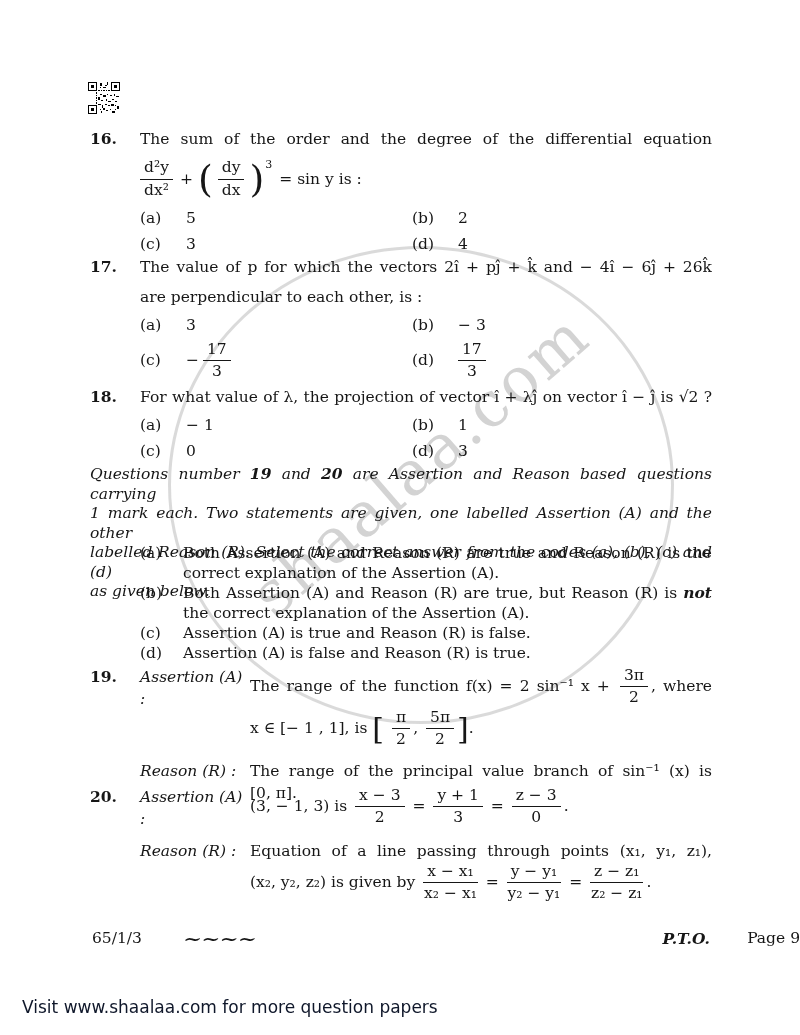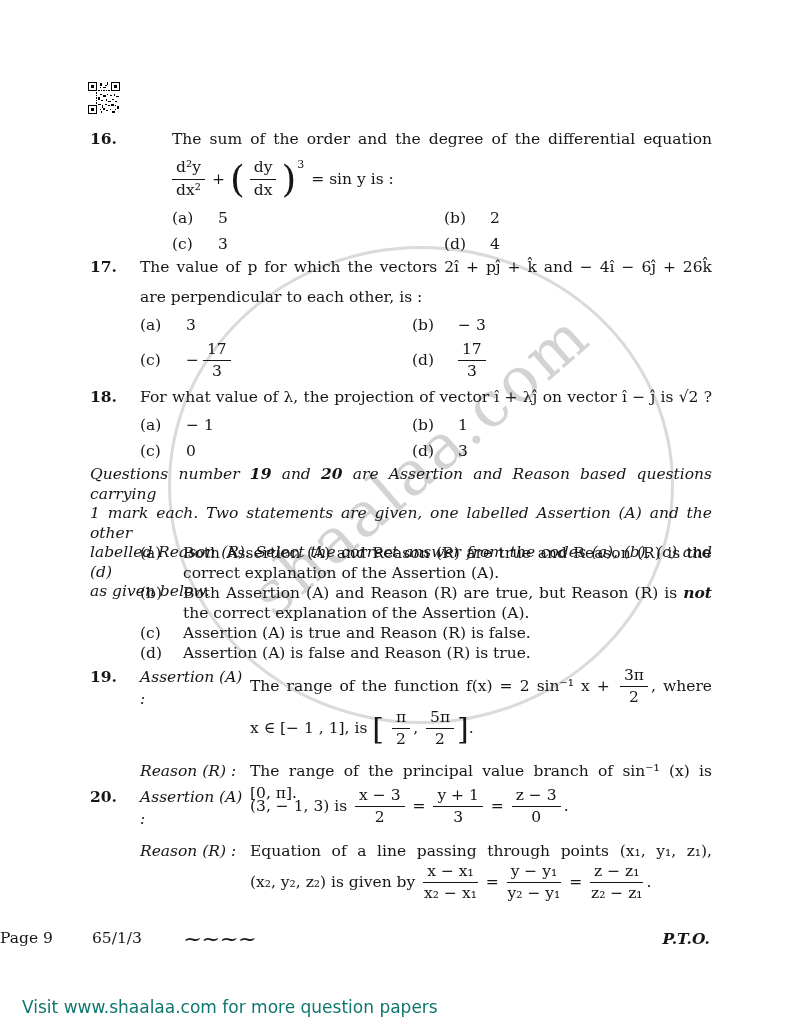--- a/index.html
+++ b/index.html
@@ -52,25 +52,25 @@
   .ar { display:flex; }
   .ar + .ar { margin-top:10px; }
   .arlabel { flex:none; width:110px; font-style:italic; line-height:22px; }
   .arbody { flex:1; min-width:0; }
   .mline { line-height:34px; }
   .mline .frac { margin:0 3px; }
 
   .footer { height:26px; }
   .fcode { position:absolute; left:92px; top:0; }
   .fsquig { position:absolute; left:183px; top:-4px; font-size:23px; letter-spacing:-1px; }
-  .fpage { position:absolute; left:0; right:0; top:0; text-align:left; }
+  .fpage { position:absolute; left:0; right:0; top:0; text-align:right;padding-left:6px; }
   .fpto  { position:absolute; right:90px; top:0; font-weight:700; font-style:italic; }
 
   .bottom-bar { padding-left:22px; font-family:"DejaVu Sans","Liberation Sans",sans-serif;
-    font-size:17px; color:#0f766e; }
+    font-size:17px; color:#0f172a; }
 
   .qr { width:32px; height:32px; }
   .qr svg { display:block; width:32px; height:32px; shape-rendering:crispEdges; }
 </style>
 </head>
 <body>
 
 <div class="page">
 
   <div class="wm-circle"></div>
@@ -133,21 +133,21 @@
             <rect x="14" y="22" width="2" height="1"></rect>
             <rect x="17" y="21" width="1" height="1"></rect>
             <rect x="19" y="23" width="2" height="1"></rect>
             <rect x="21" y="21" width="1" height="1"></rect>
             <rect x="10" y="23" width="1" height="1"></rect>
         </g>
       </svg>
     </div>
   </div>
 
-  <div class="block q" style="top:128px;gap:32px;">
+  <div class="block q" style="top:128px;">
     <span class="qnum">16.</span>
     <div class="qbody">
       <div class="qline just">The sum of the order and the degree of the differential equation</div>
       <div class="eqrow">
         <span class="frac">
           <span class="fnum">d²y</span>
           <span class="fden">dx²</span>
         </span>
         <span>+</span>
         <span class="bp">(</span>

